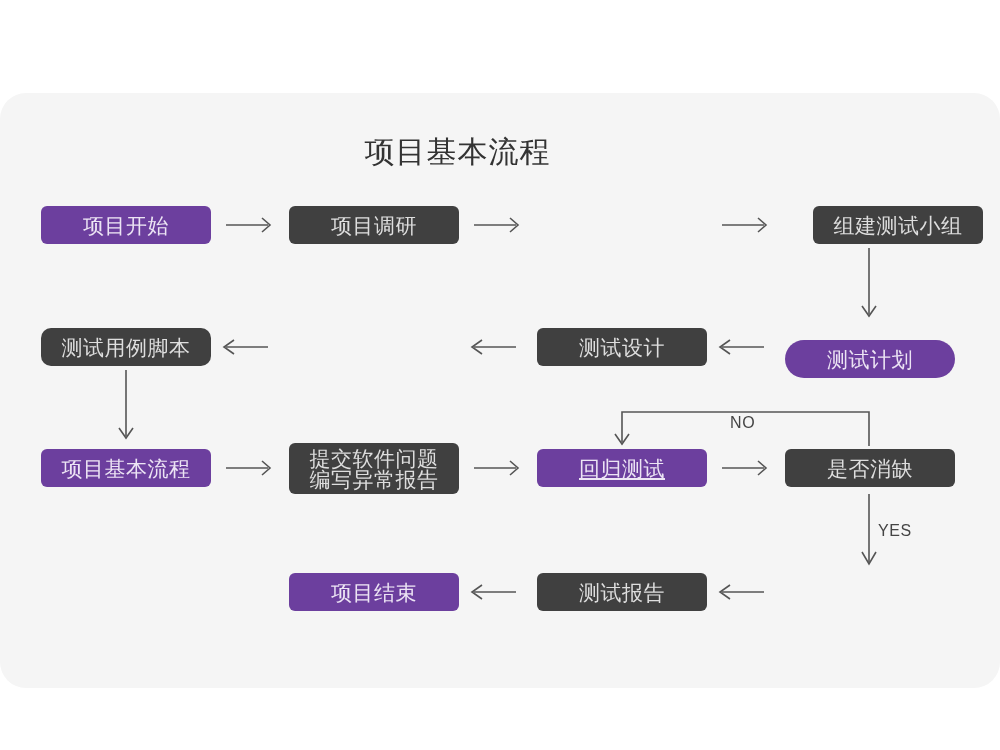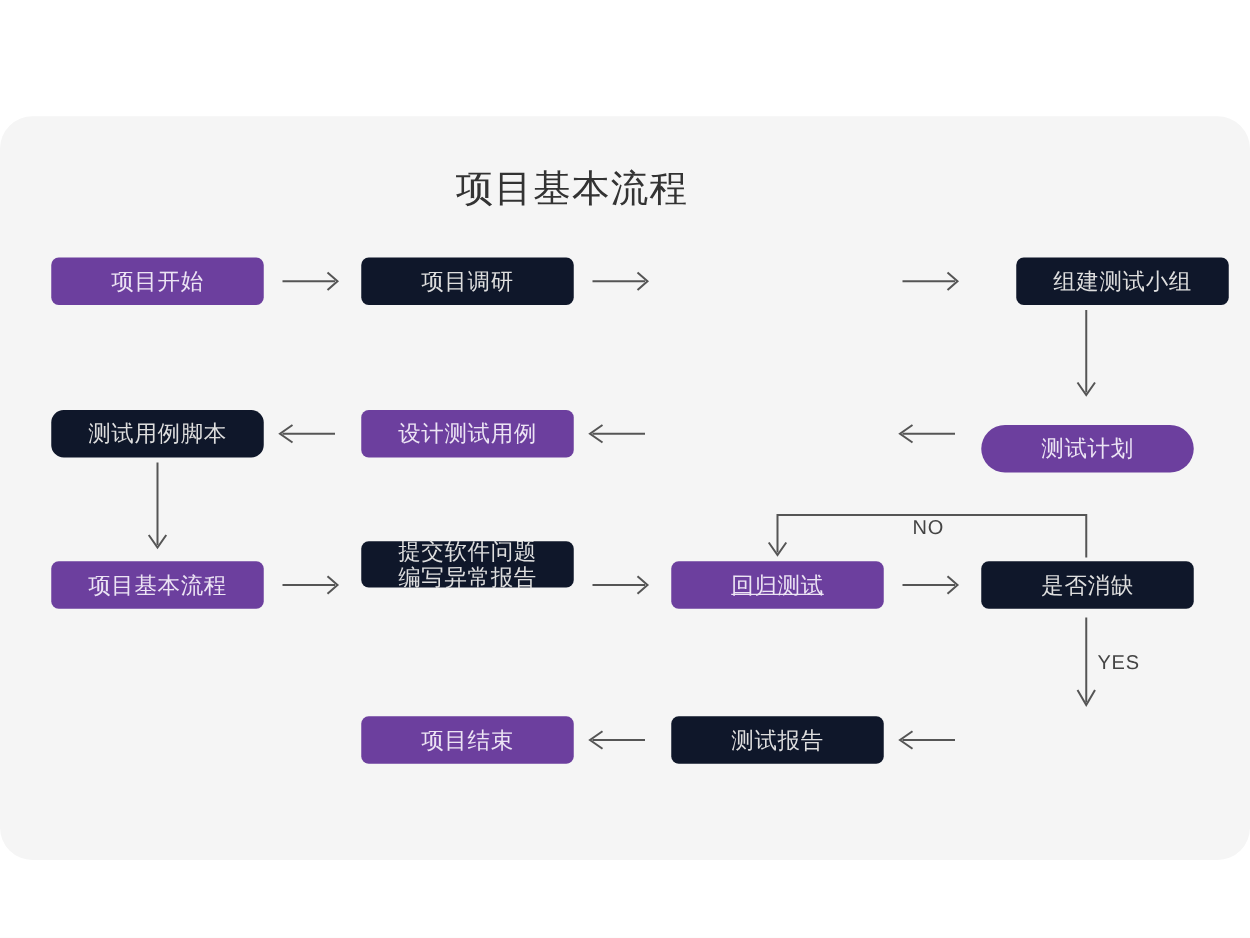--- a/index.html
+++ b/index.html
@@ -43,33 +43,33 @@
   }
 
   .node {
     position: absolute;
     box-sizing: border-box;
     border-radius: 6px;
     display: flex;
     align-items: center;
     justify-content: center;
     text-align: right;
-    font-size: 18px;
+    font-size: 21px;
     line-height: 21px;
     letter-spacing: 0.5px;
     white-space: pre-line;
   }
 
   .node.purple {
     background: #6c3f9e;
     color: #ece4f4;
   }
 
   .node.gray {
-    background: #0f172a;
+    background: #404040;
     color: #dedede;
   }
 
   .edge-label {
     position: absolute;
     font-size: 16px;
     color: #444444;
     letter-spacing: 0.6px;
   }
 
@@ -175,25 +175,25 @@
   </svg>
 
   <div class="edge-label" style="left:730px; top:414px;">NO</div>
   <div class="edge-label" style="left:878px; top:522px;">YES</div>
 
   <div class="node purple" style="left:41px;  top:206px; width:170px; height:38px;">项目开始</div>
   <div class="node gray" style="left:289px; top:206px; width:170px; height:38px;">项目调研</div>
   <div class="node gray" style="left:785px; top:206px; width:170px; height:38px;margin-left:28px;">组建测试小组</div>
 
   <div class="node gray" style="left:41px;  top:328px; width:170px; height:38px;border-radius:10px;">测试用例脚本</div>
-  <div class="node purple" style="left:289px; top:328px; width:170px; height:38px;">设计测试用例</div>
+  <div class="node gray" style="left:537px; top:328px; width:170px; height:38px;">测试设计</div>
   <div class="node purple" style="left:785px; top:340px; width:170px; height:38px;border-radius:19px;">测试计划</div>
 
   <div class="node purple" style="left:41px;  top:449px; width:170px; height:38px;">项目基本流程</div>
-  <div class="node gray" style="left:289px; top:433px; width:170px; height:37px;">提交软件问题
+  <div class="node gray" style="left:289px; top:443px; width:170px; height:51px;">提交软件问题
 编写异常报告</div>
   <div class="node purple" style="left:537px; top:449px; width:170px; height:38px;text-decoration:underline;">回归测试</div>
   <div class="node gray" style="left:785px; top:449px; width:170px; height:38px;">是否消缺</div>
 
   <div class="node purple" style="left:289px; top:573px; width:170px; height:38px;">项目结束</div>
   <div class="node gray" style="left:537px; top:573px; width:170px; height:38px;">测试报告</div>
 
 </div>
 
 </body></html>

